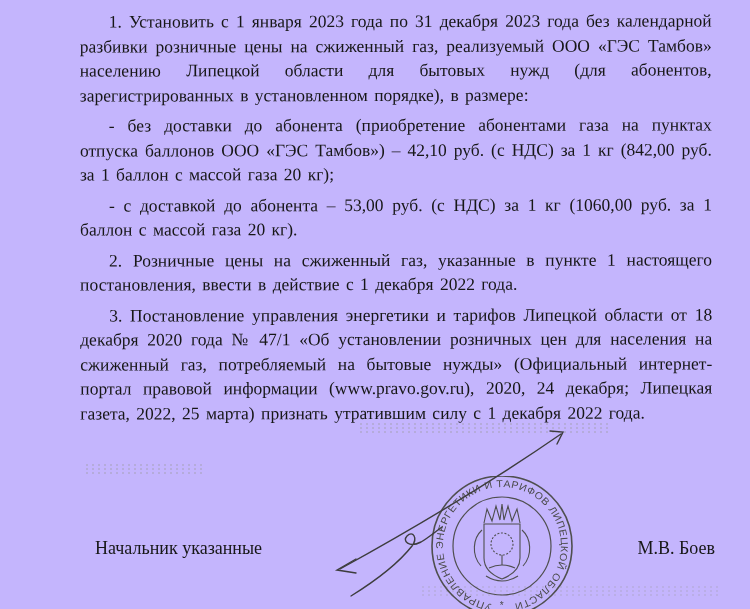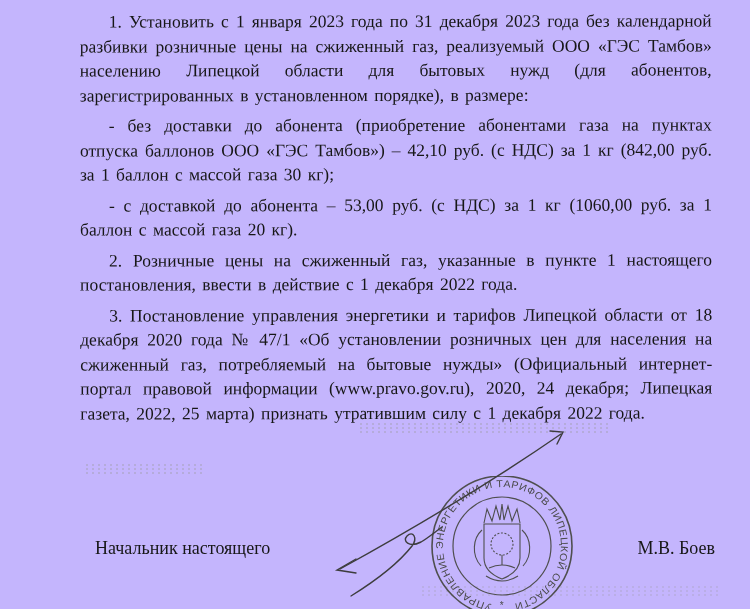--- a/index.html
+++ b/index.html
@@ -71,32 +71,32 @@
   .artifact-2 { left: 84px;  top: 463px; width: 122px; height: 11px; }
   .artifact-3 { left: 420px; top: 585px; width: 300px; height: 12px; opacity: 0.22; }
 </style>
 </head>
 <body>
 
 <div class="page">
 
   <div class="doc-text">
     <p>1. Установить с 1 января 2023 года по 31 декабря 2023 года без календарной разбивки розничные цены на сжиженный газ, реализуемый ООО «ГЭС Тамбов» населению Липецкой области для бытовых нужд (для абонентов, зарегистрированных в установленном порядке), в размере:</p>
-    <p>- без доставки до абонента (приобретение абонентами газа на пунктах отпуска баллонов ООО «ГЭС Тамбов») – 42,10 руб. (с НДС) за 1 кг (842,00 руб. за 1 баллон с массой газа 30 кг);</p>
+    <p>- без доставки до абонента (приобретение абонентами газа на пунктах отпуска баллонов ООО «ГЭС Тамбов») – 42,10 руб. (с НДС) за 1 кг (842,00 руб. за 1 баллон с массой газа 20 кг);</p>
     <p>- с доставкой до абонента – 53,00 руб. (с НДС) за 1 кг (1060,00 руб. за 1 баллон с массой газа 20 кг).</p>
     <p>2. Розничные цены на сжиженный газ, указанные в пункте 1 настоящего постановления, ввести в действие с 1 декабря 2022 года.</p>
     <p>3. Постановление управления энергетики и тарифов Липецкой области от 18 декабря 2020 года № 47/1 «Об установлении розничных цен для населения на сжиженный газ, потребляемый на бытовые нужды» (Официальный интернет-портал правовой информации (www.pravo.gov.ru), 2020, 24 декабря; Липецкая газета, 2022, 25 марта) признать утратившим силу с 1 декабря 2022 года.</p>
   </div>
 
   <div class="scan-artifact artifact-1"></div>
   <div class="scan-artifact artifact-2"></div>
   <div class="scan-artifact artifact-3"></div>
 
   <div class="signature-row">
-    <span>Начальник настоящего</span>
+    <span>Начальник указанные</span>
     <span class="sig-name">М.В. Боев</span>
   </div>
 
   <svg class="seal-svg" viewBox="0 0 150 150">
 
     <circle cx="75" cy="70" r="70" class="seal-ink" stroke-width="1.6"></circle>
     <circle cx="75" cy="70" r="49" class="seal-ink" stroke-width="1.2"></circle>
 
     <defs>
       <path id="sealTextPath" d="M 75,129 A 59,59 0 1,1 75.01,129"></path>

